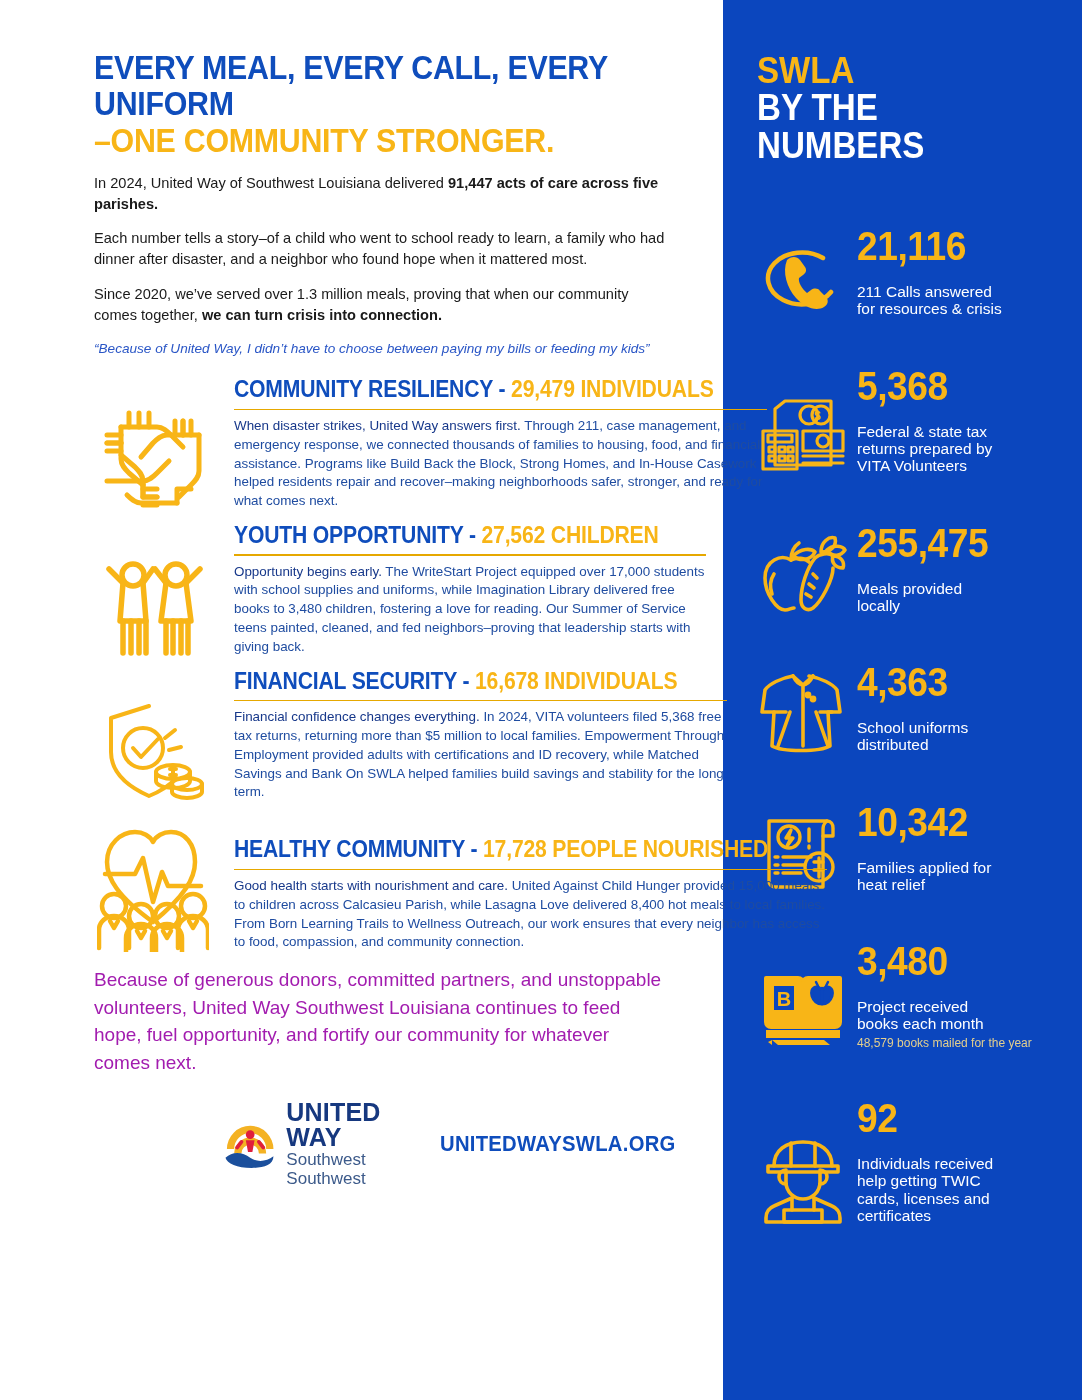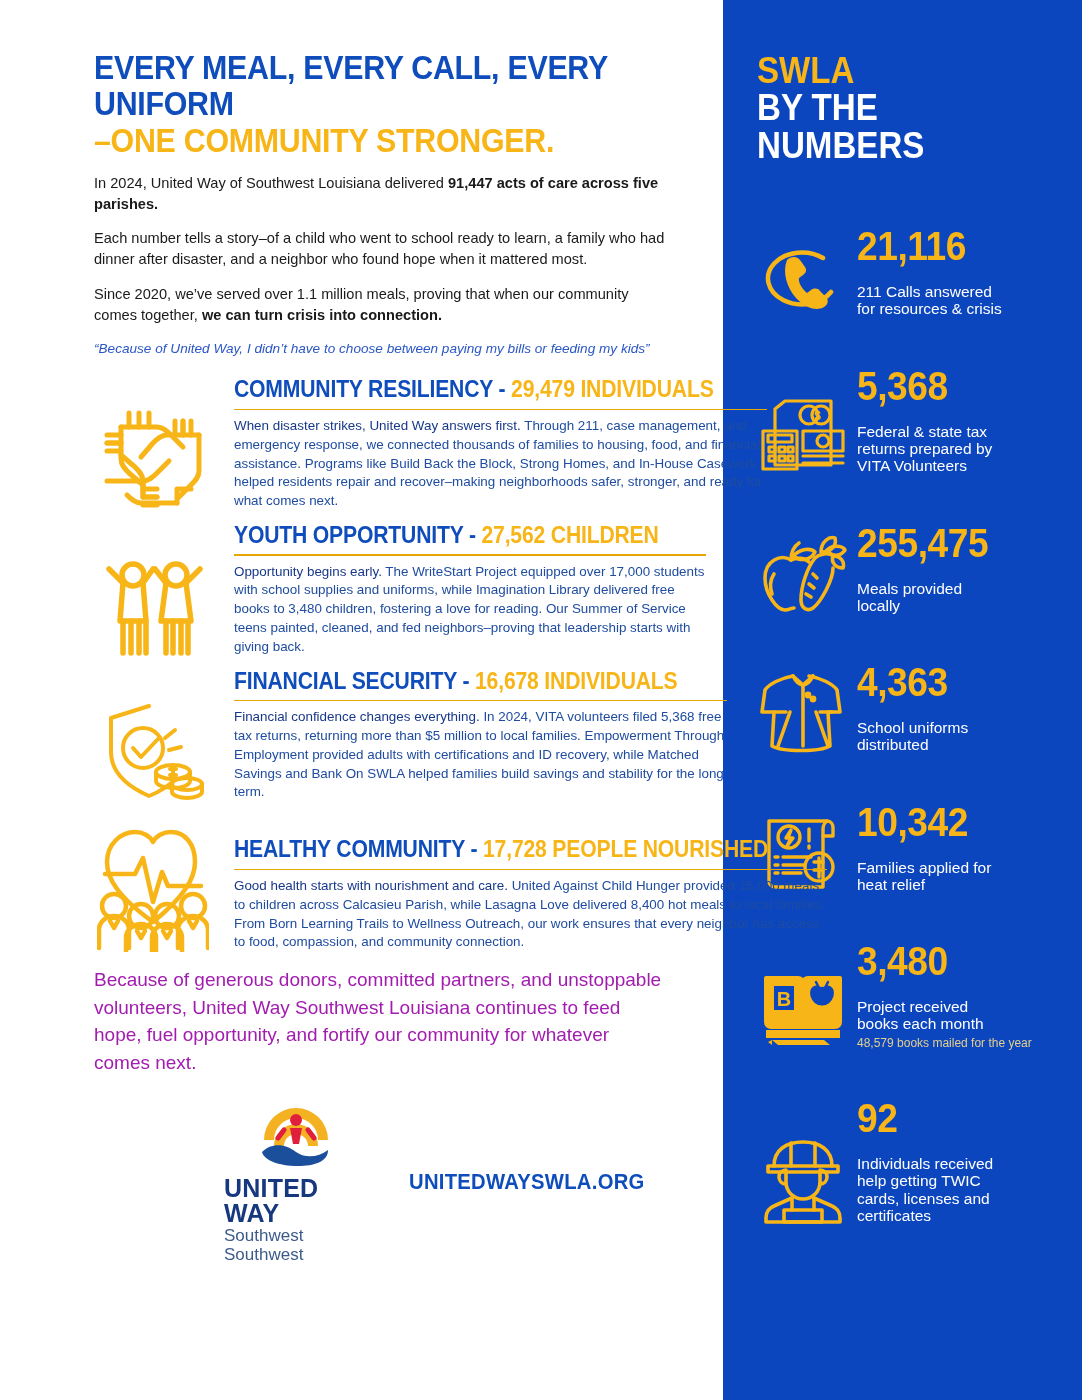--- a/index.html
+++ b/index.html
@@ -78,21 +78,21 @@
     line-height: 1.45;
     color: #a21caf;
     margin-top: 14px;
   }
 
   
   .footer {
     display: flex; align-items: center; gap: 40px;
     margin-top: 24px; padding-left: 130px;
   }
-  .uw-logo { display: flex; align-items: center; gap: 10px; flex-direction: column; }
+  .uw-logo { display: flex; align-items: center; gap: 10px; }
   .uw-words { line-height: 1; }
   .uw-words .w1 {
     font-family: "Liberation Sans Narrow", "Liberation Sans", sans-serif;
     font-weight: 700; font-size: 25px; color: #16387F; letter-spacing: 0.2px;
   }
   .uw-words .w2 { font-size: 17px; color: #3C5A8A; line-height: 1.12; }
   .url {
     font-family: "Liberation Sans Narrow", "Liberation Sans", sans-serif;
     font-weight: 700; font-size: 22px; color: #0F4DBC; letter-spacing: 0.3px;
     transform: scaleX(0.92); transform-origin: left center;
@@ -141,21 +141,21 @@
       <span class="l2">–ONE COMMUNITY STRONGER.</span>
     </div>
 
     <p class="body-p">
       <span>In 2024, United Way of Southwest Louisiana delivered </span><b>91,447 acts of care across five parishes.</b>
     </p>
 
     <p class="body-p">Each number tells a story–of a child who went to school ready to learn, a family who had dinner after disaster, and a neighbor who found hope when it mattered most.</p>
 
     <p class="body-p">
-      <span>Since 2020, we’ve served over 1.1 million meals, proving that when our community comes together, </span><b>we can turn crisis into connection.</b>
+      <span>Since 2020, we’ve served over 1.3 million meals, proving that when our community comes together, </span><b>we can turn crisis into connection.</b>
     </p>
 
     <p class="quote">“Because of United Way, I didn’t have to choose between paying my bills or feeding my kids”</p>
 
     <div class="section">
       <div class="sec-icon">
         <svg width="108" height="106" viewBox="0 0 108 106">
           <g fill="none" stroke="#F8B517" stroke-width="5" stroke-linejoin="round" stroke-linecap="round">
             <path d="M30 8 v14 M40 8 v14 M50 8 v14"></path>
             <path d="M22 22 h36 c6 0 10 4 14 8 l12 12"></path>

